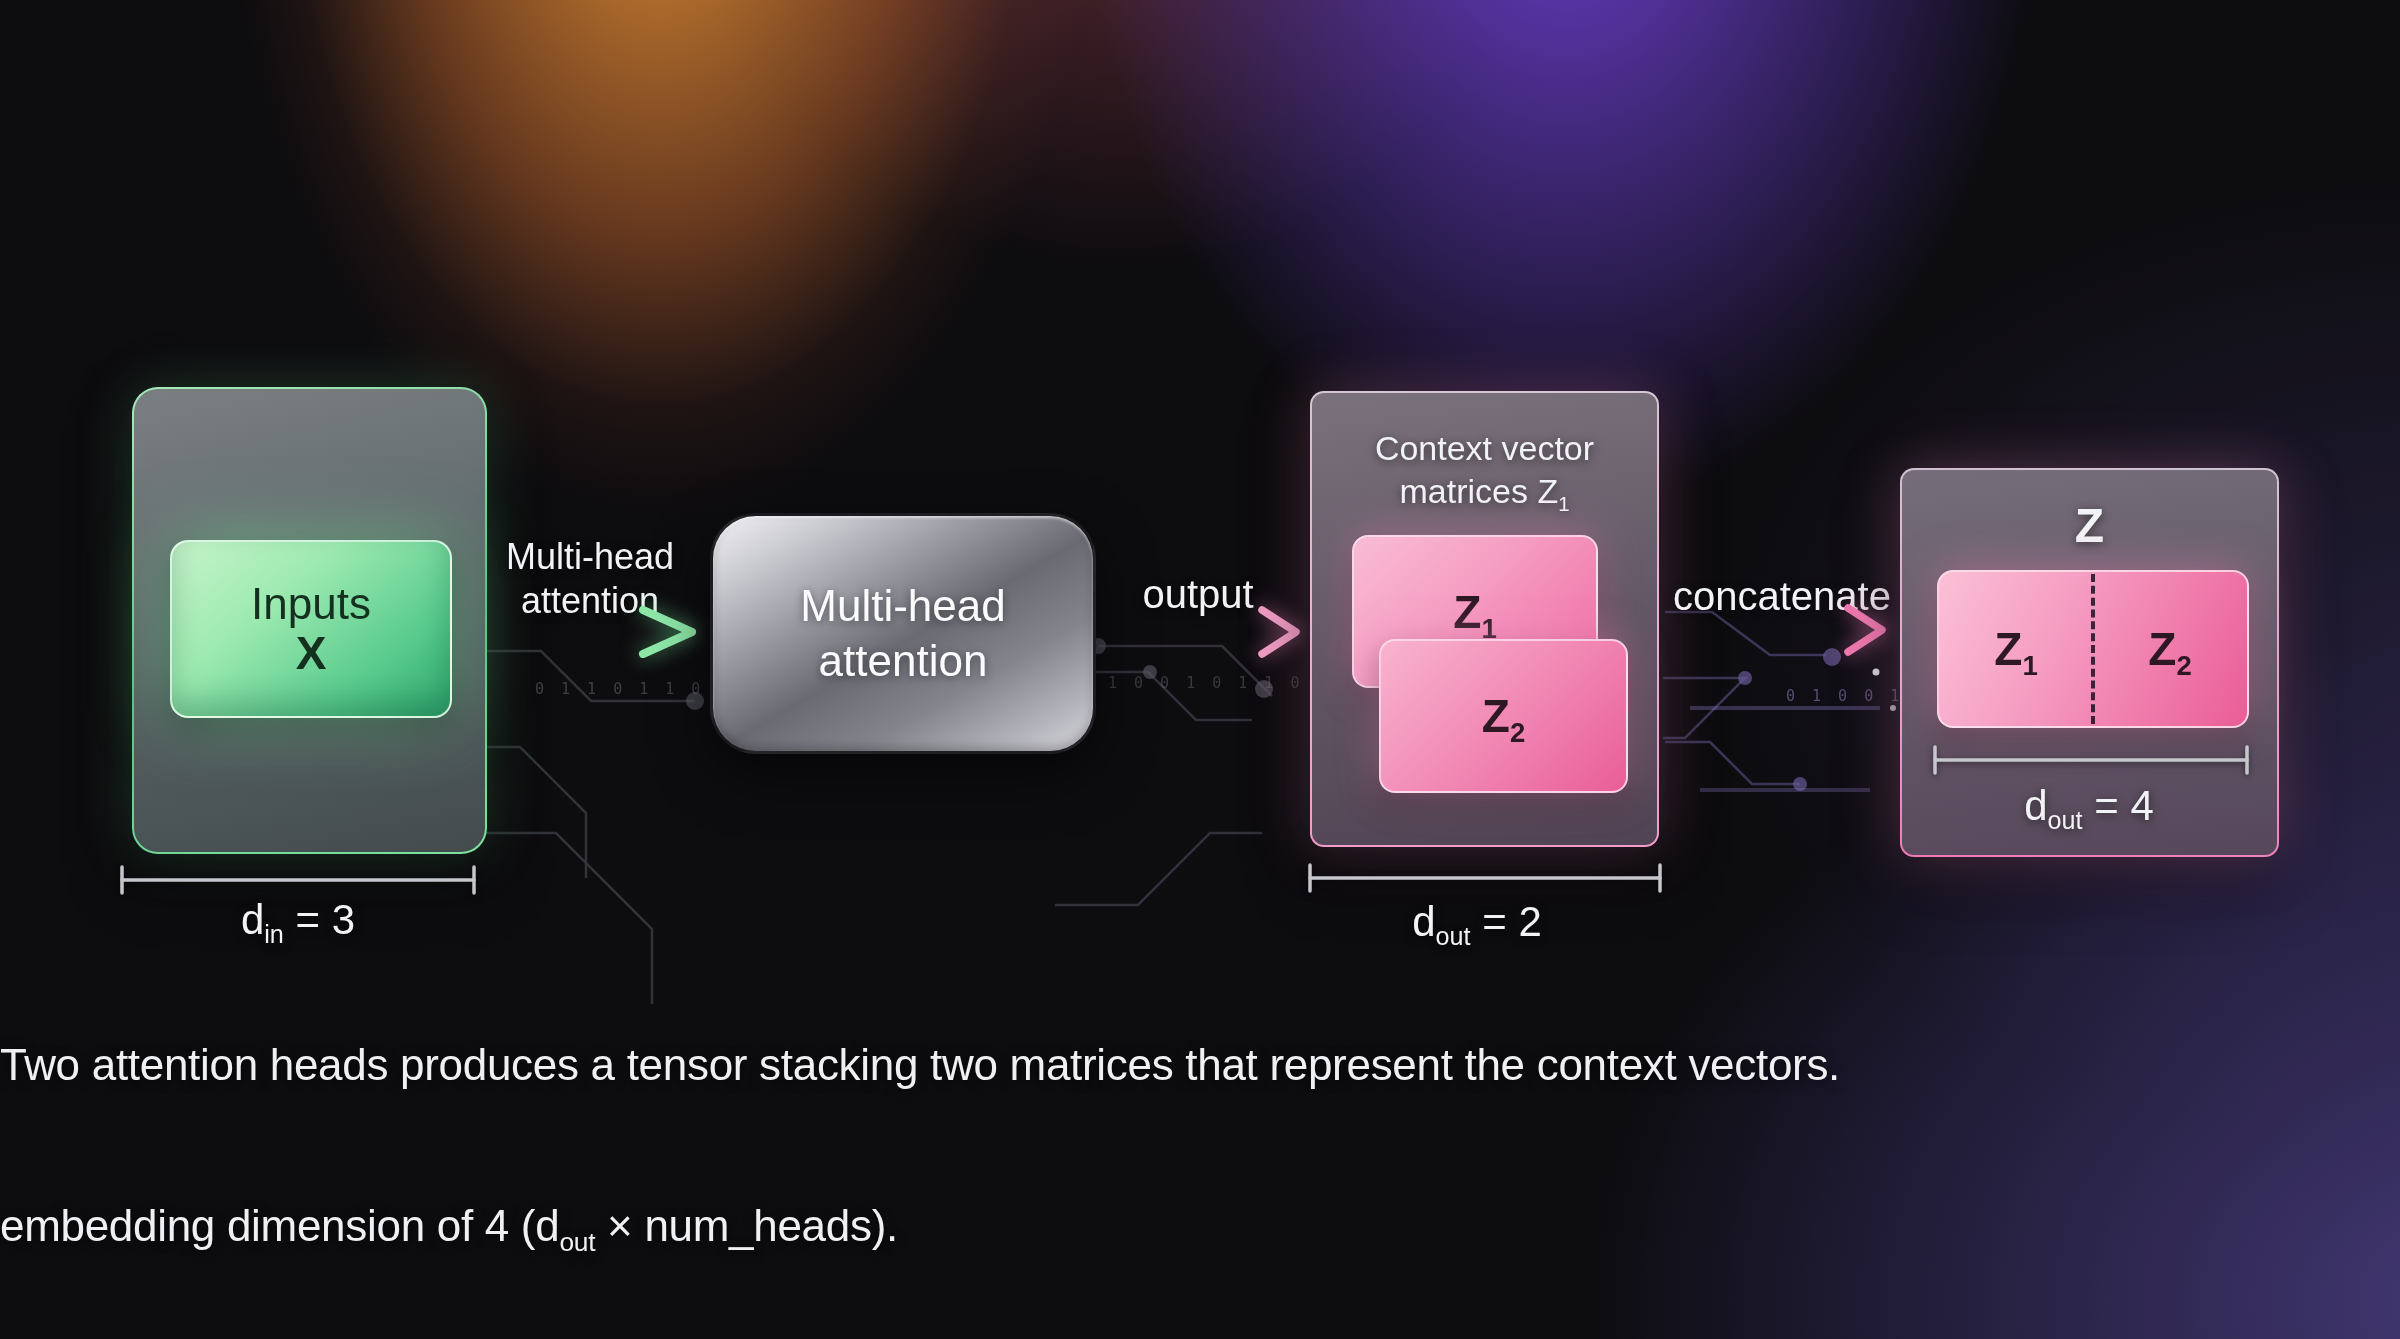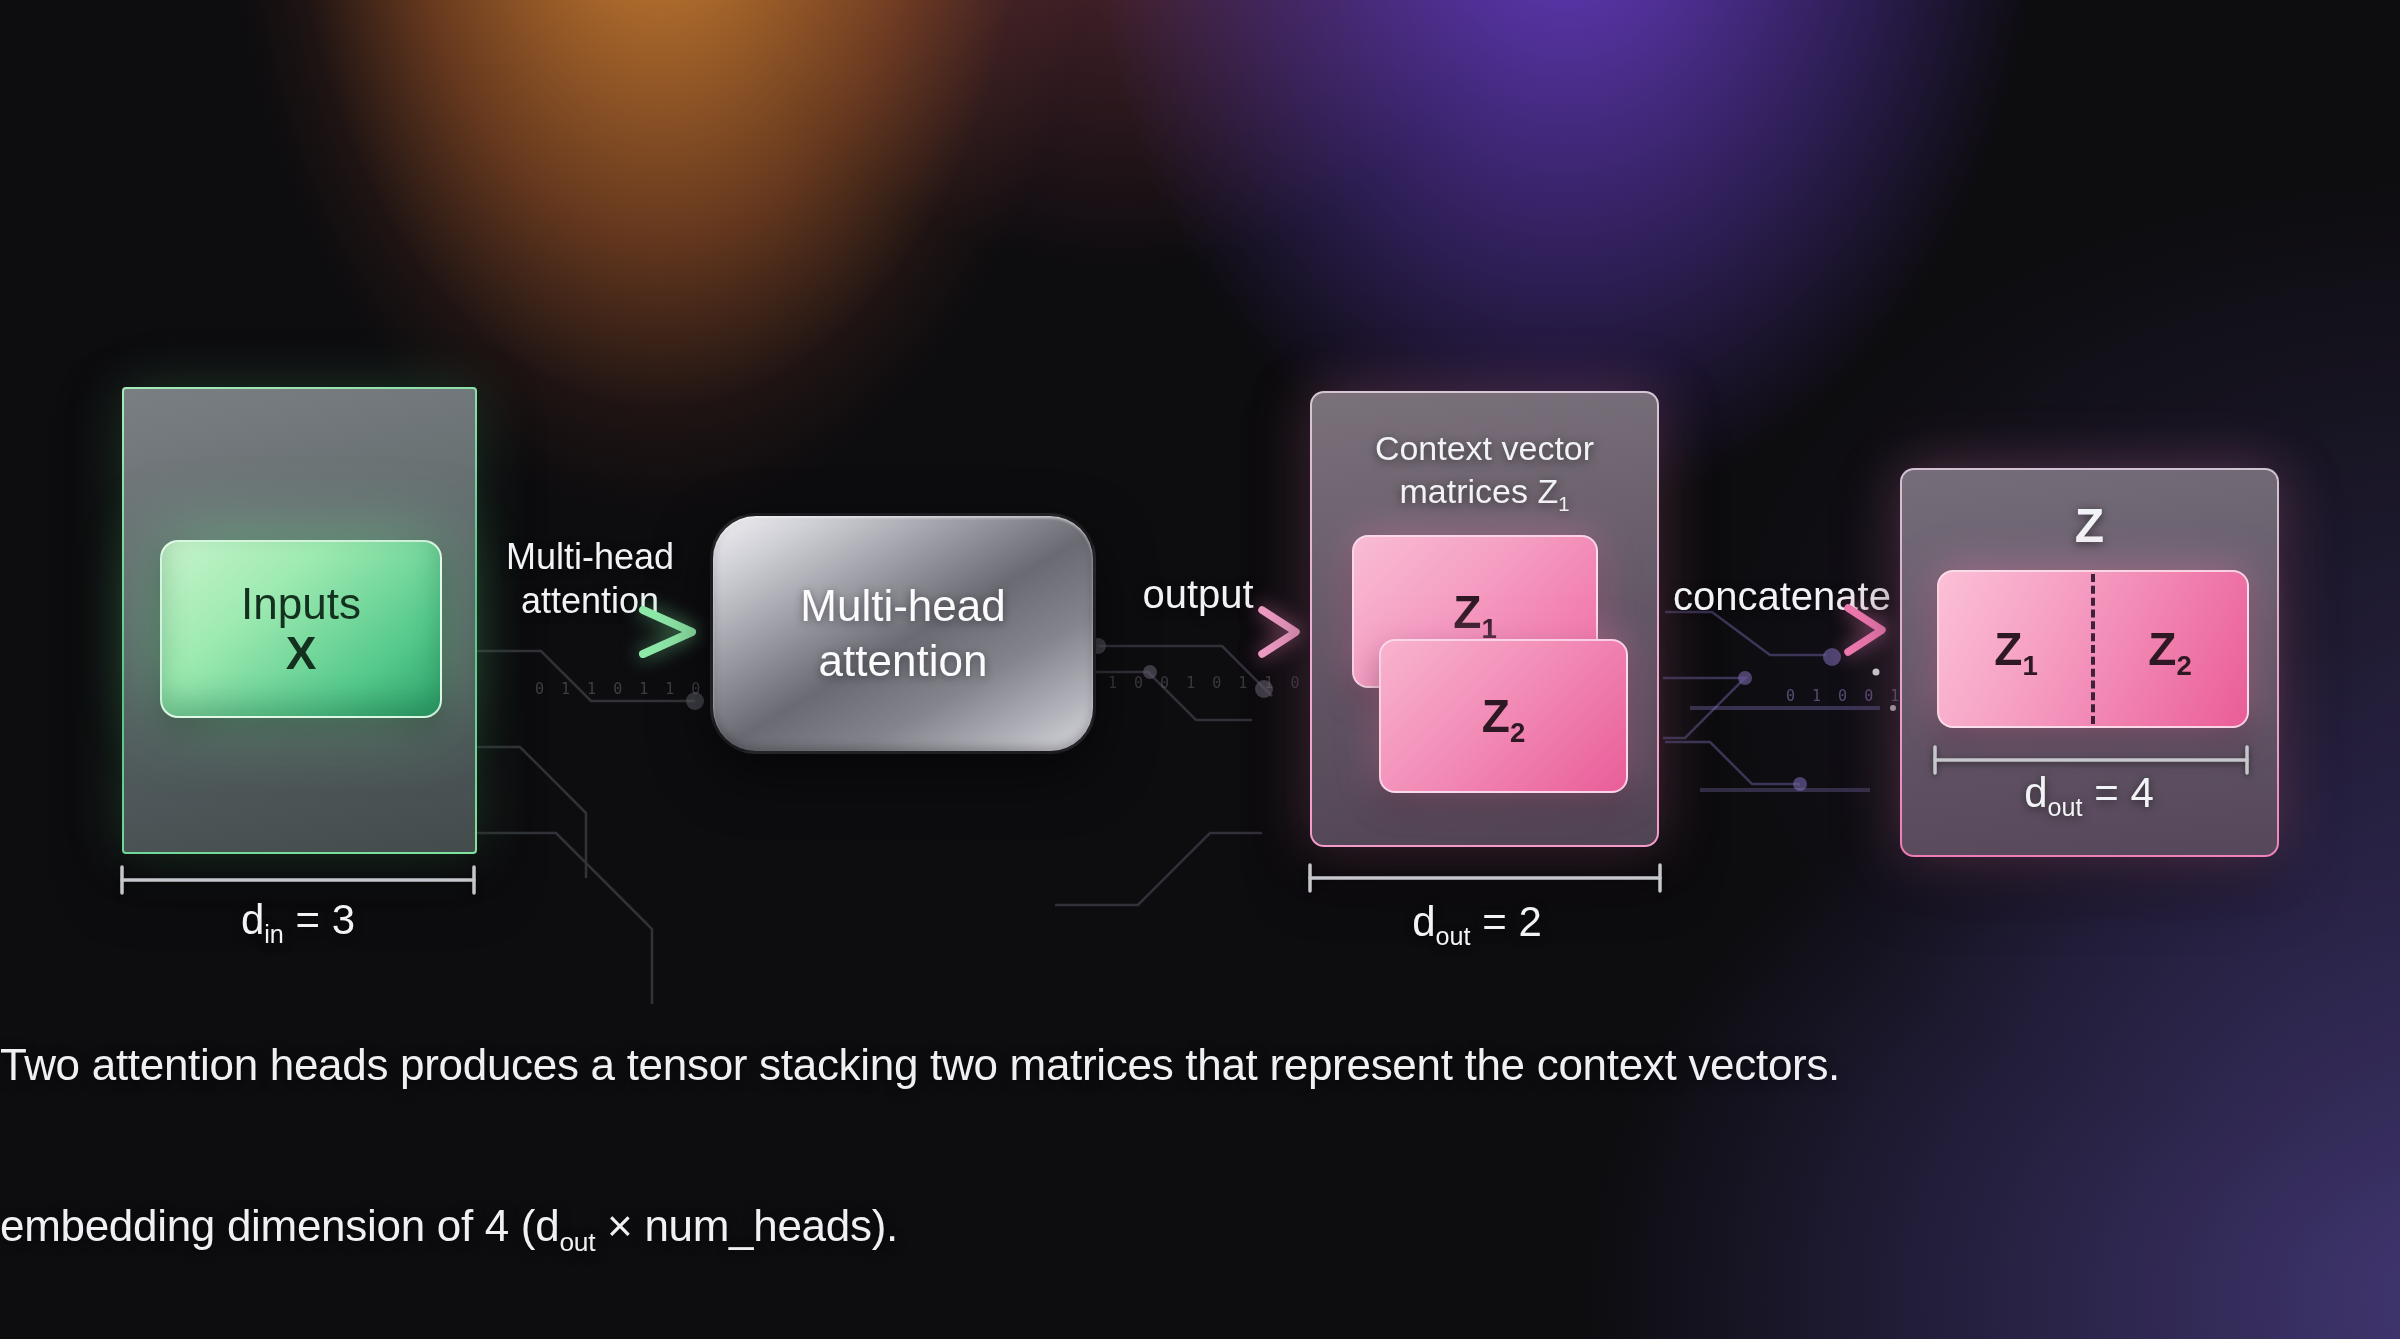--- a/index.html
+++ b/index.html
@@ -18,21 +18,21 @@
   .lbl{color:#f2f3f6;text-shadow:0 2px 10px rgba(0,0,0,.55);}
   .center{text-align:center;}
   sub.s{font-size:.6em;line-height:0;}
 
   
   .glass{
     border:2.5px solid transparent;border-radius:14px;
     background-clip:padding-box,border-box;background-origin:padding-box,border-box;
   }
   .inputs-box{
-    left:122px;top:387px;width:351px;height:463px;border-radius:4px;
+    left:132px;top:387px;width:351px;height:463px;border-radius:26px;
     background:
       linear-gradient(168deg, rgba(118,118,126,.93), rgba(96,96,104,.90) 42%, rgba(62,62,70,.92)) padding-box,
       linear-gradient(165deg, #a7ecba, #55c287 55%, #7fe3a0) border-box;
     box-shadow:0 0 60px rgba(115,228,152,.20), 0 26px 60px rgba(0,0,0,.5);
   }
   .inputs-green{
     left:36px;top:151px;width:278px;height:174px;border-radius:18px;
     background:linear-gradient(140deg,#c8f4cb 0%,#9deab1 35%,#55c98b 75%,#2da46c 100%);
     border:2px solid rgba(230,250,235,.85);
     box-shadow:0 0 70px rgba(120,235,160,.5), 0 12px 30px rgba(0,0,0,.35), inset 0 -14px 28px rgba(15,75,45,.28);
@@ -247,21 +247,21 @@
       <div class="half">
         <span><span>Z</span><sub class="s">2</sub></span>
       </div>
       <div class="dash-divider"></div>
     </div>
     <svg class="abs measure" width="322" height="40" style="left:28px;top:270px;">
       <line x1="5" y1="20" x2="317" y2="20"></line>
         <line x1="5" y1="7" x2="5" y2="33"></line>
         <line x1="317" y1="7" x2="317" y2="33"></line>
     </svg>
-    <div class="abs lbl center dim-label" style="left:37px;top:299px;width:300px;text-align:center;">
+    <div class="abs lbl center dim-label" style="left:37px;top:312px;width:300px;text-align:center;">
       <span>d</span><sub class="s">out</sub><span> = 4</span>
     </div>
   </div>
 
   <div class="abs cap" style="top:1040px;">Two attention heads produces a tensor stacking two matrices that represent the context vectors.</div>
   <div class="abs cap" style="top:1201px;">
     <span>embedding dimension of 4 (d</span><sub class="s">out</sub><span> × num_heads).</span>
   </div>
 
 </div>

